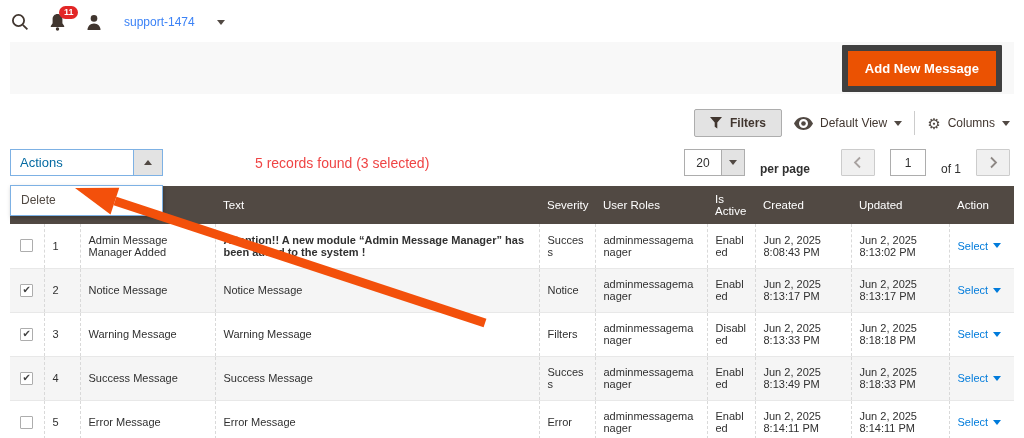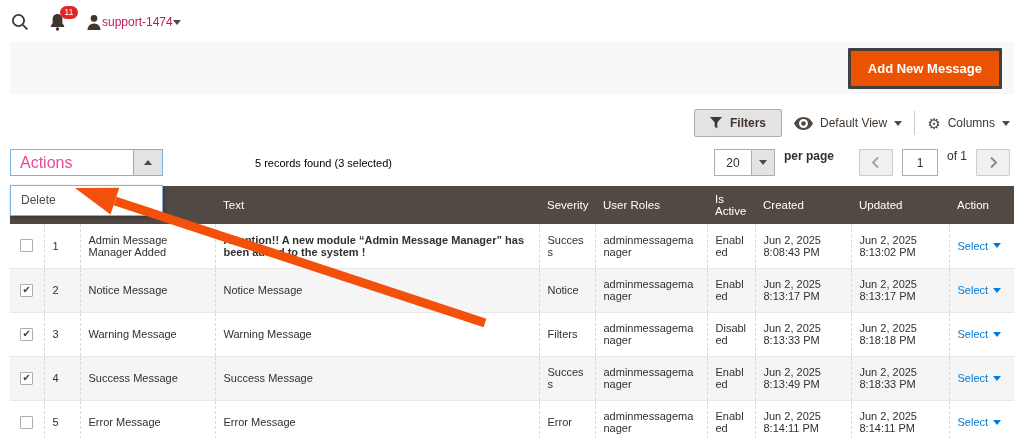--- a/index.html
+++ b/index.html
@@ -6,53 +6,53 @@
   html,body { width:1024px; height:438px; background:#fff; }
   .page { position:relative; width:1024px; height:438px; overflow:hidden;
           font-family:"Liberation Sans", sans-serif; color:#303030; }
 
   
   .top-bar { display:flex; justify-content:space-between; align-items:center; padding:13px 16px 11px 11px; }
   .page-title { font-size:23px; font-weight:400; color:#41362f; }
   .hdr-icons { display:flex; align-items:center; gap:20px; }
   .icon-btn { position:relative; display:flex; align-items:center; cursor:pointer; }
   .badge { position:absolute; top:-7px; right:-12px; background:#e22626; color:#fff;
-           font-size:9px; font-weight:normal; border-radius:8px; padding:1.5px 4.5px; line-height:1.1; }
-  .admin-acct { display:flex; align-items:center; gap:0; font-size:12px; color:#be185d; cursor:pointer; }
+           font-size:9px; font-weight:bold; border-radius:8px; padding:1.5px 4.5px; line-height:1.1; }
+  .admin-acct { display:flex; align-items:center; gap:22px; font-size:12px; color:#3b82f6; cursor:pointer; }
   .caret-dn { width:0; height:0; border-left:4px solid transparent; border-right:4px solid transparent; border-top:5px solid #514943; }
   .caret-up { width:0; height:0; border-left:4px solid transparent; border-right:4px solid transparent; border-bottom:5px solid #514943; }
   .caret-dn.blue { border-top-color:#007bdb; }
 
   
   .band { margin:0 10px; height:52px; background:#f8f8f8; display:flex; align-items:center;
           justify-content:flex-end; padding-right:12px; }
-  .add-btn { background:#eb5202; border:3px solid #404040; color:#fff; font-size:13px; font-weight:700;
+  .add-btn { background:#eb5202; border:6px solid #404040; color:#fff; font-size:13px; font-weight:700;
              padding:10px 17px; cursor:pointer; border-radius:1px; font-family:"Liberation Sans", sans-serif; }
 
   
   .view-toolbar { display:flex; justify-content:flex-end; align-items:center; gap:12px; margin:15px 14px 12px; }
   .filters-btn { display:flex; align-items:center; gap:8px; background:#e3e3e3; border:1px solid #adadad;
                  padding:6px 15px; font-size:12px; font-weight:600; color:#41362f; cursor:pointer; border-radius:2px; }
   .flat-btn { display:flex; align-items:center; gap:7px; background:none; border:none; font-size:12px;
               color:#41362f; cursor:pointer; font-family:"Liberation Sans", sans-serif; }
   .vdivider { width:1px; height:24px; background:#ccc; }
   .gear-glyph { font-size:15px; color:#514943; line-height:1; }
 
   
   .grid-toolbar { display:flex; align-items:center; margin:0 14px 10px 10px; }
   .actions-wrap { position:relative; z-index:30; }
   .actions-select { width:153px; height:27px; border:1px solid #7db1e4; background:#fff; display:flex;
                     align-items:stretch; cursor:pointer; }
-  .actions-select .sel-label { flex:1; display:flex; align-items:center; padding-left:9px; font-size:16px; color:#ec4899; }
+  .actions-select .sel-label { flex:1; display:flex; align-items:center; padding-left:9px; font-size:13px; color:#0369a1; }
   .caret-box { width:29px; border-left:1px solid #7db1e4; background:#e3e3e3; display:flex; align-items:center; justify-content:center; }
   .dropdown { position:absolute; top:36px; left:0; width:153px; background:#fff; border:1px solid #7db1e4;
               box-shadow:1px 2px 4px rgba(0,0,0,.25); }
   .dropdown-item { padding:7px 10px 8px; font-size:12px; color:#514943; cursor:pointer; }
-  .records { margin-left:92px; font-size:11px; color:#000000; }
-  .pager { margin-left:auto; display:flex; align-items:flex-start; gap:9px; }
+  .records { margin-left:92px; font-size:14px; color:#ef4444; }
+  .pager { margin-left:auto; display:flex; align-items:flex-end; gap:15px; }
   .pp-select { display:flex; align-items:stretch; height:27px; border:1px solid #adadad; background:#fff; cursor:pointer; }
   .pp-value { width:36px; display:flex; align-items:center; justify-content:center; font-size:12px; color:#303030; }
   .pp-caret { width:23px; background:#e3e3e3; border-left:1px solid #adadad; display:flex; align-items:center; justify-content:center; }
   .pp-label { font-size:12px; font-weight:600; color:#303030; margin-right:16px; }
   .nav-btn { width:34px; height:27px; border:1px solid #ccc; background:#f0f0f0; display:flex; align-items:center;
              justify-content:center; cursor:pointer; border-radius:1px; }
   .page-input { width:36px; height:27px; border:1px solid #adadad; text-align:center; font-size:12px;
                 color:#303030; font-family:"Liberation Sans", sans-serif; }
   .of-label { font-size:12px; color:#303030; }
 

